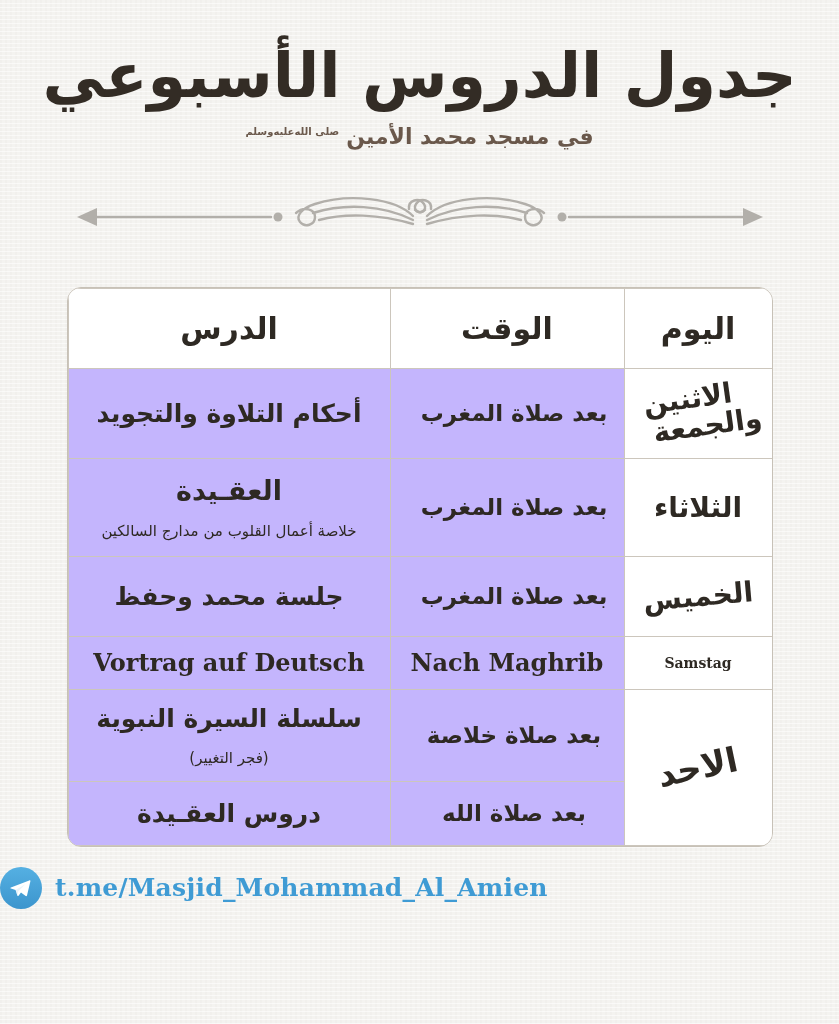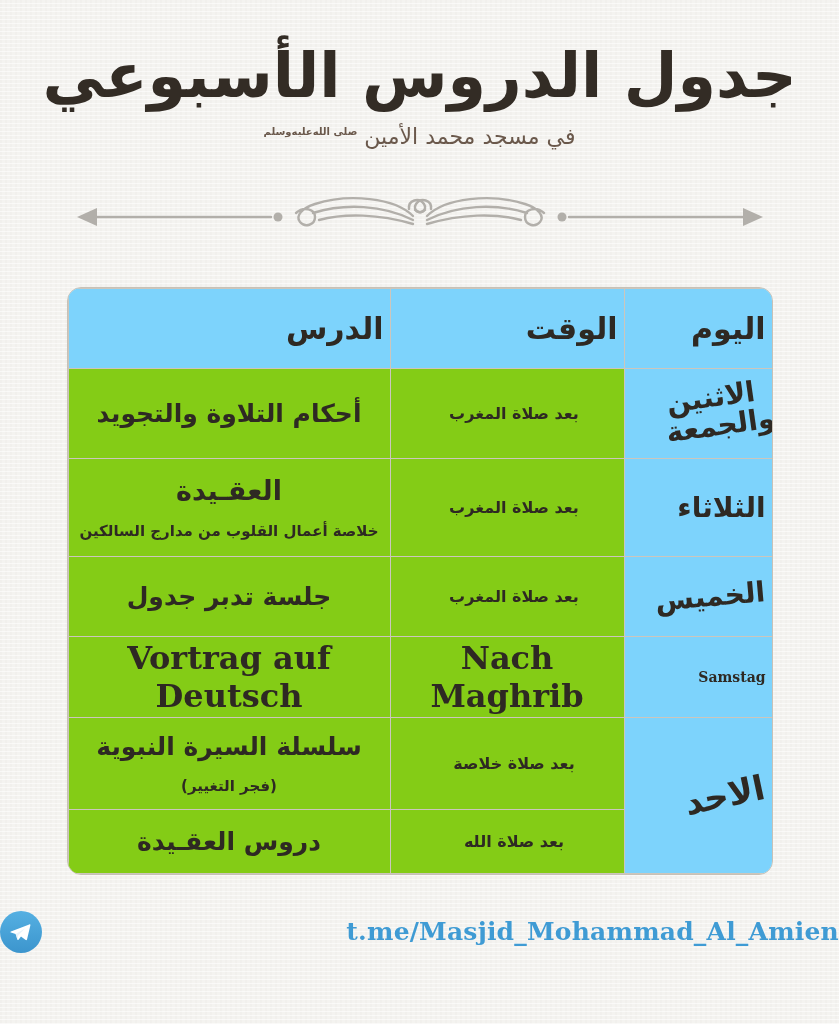--- a/index.html
+++ b/index.html
@@ -25,21 +25,21 @@
     letter-spacing:-1px;
     line-height:1.35;
     direction:rtl;
   }
   .subtitle-row{
     margin-top:6px;
     display:flex; justify-content:center; align-items:center; gap:7px;
     direction:rtl;
     color:#6a584b;
   }
-  .subtitle{ font-size:22px; font-weight:normal; }
+  .subtitle{ font-size:22px; font-weight:bold; }
   .salawat{
     display:flex; flex-direction:row; align-items:center;
     font-size:10px; line-height:1.15; font-weight:bold; color:#6a584b;
     transform:translateY(-4px);
   }
 
   
   .divider{ margin:40px auto 0; width:690px; height:56px; display:block; }
 
   
@@ -53,38 +53,38 @@
   table{
     width:100%; border-collapse:collapse; direction:rtl; table-layout:fixed;
   }
   col.c-day{ width:148px; } col.c-time{ width:234px; } col.c-lesson{ width:322px; }
   td,th{
     border:1px solid #ccc6bc;
     text-align:center; vertical-align:middle;
     color:#2e2923;
     padding:2px 6px;
   }
-  th, td.dark{ background:#7dd3fc;text-align:right; }
-  td.light{ background:#84cc16; }
+  th, td.dark{ background:#ffffff; }
+  td.light{ background:#c4b5fd; }
   th{ font-size:30px; font-weight:bold; height:80px; }
   .day-cell{ font-size:28px; font-weight:bold; }
-  .time-cell{ font-size:16px; font-weight:bold;padding-left:20px; }
+  .time-cell{ font-size:23px; font-weight:bold;padding-left:20px; }
   .lesson-cell{ font-size:25px; font-weight:bold; }
-  .lesson-sub{ font-size:15px; font-weight:bold; margin-top:16px; }
-  .latin{ font-family:"DejaVu Serif", serif; font-size:32px; font-weight:bold; direction:ltr; }
+  .lesson-sub{ font-size:15px; font-weight:normal; margin-top:16px; }
+  .latin{ font-family:"DejaVu Serif", serif; font-size:24px; font-weight:bold; direction:ltr; }
   .rot-m8{ display:inline-block; transform:rotate(-8deg); line-height:1.05; }
   .rot-m8 .l1{ display:block; transform:translateX(-8px); }
   .rot-m8 .l2{ display:block; transform:translateX(8px); }
   .rot-m5{ display:inline-block; transform:rotate(-5deg); }
   .rot-m12{ display:inline-block; transform:rotate(-12deg); font-size:34px; }
 
   
   .footer{
-    margin-top:36px;
-    display:flex; justify-content:space-between; align-items:center; gap:13px;
+    margin-top:20px;
+    display:flex; justify-content:flex-start; align-items:center; gap:13px;
     direction:ltr;
   }
   .tg-circle{
     width:42px; height:42px; border-radius:50%;
     background:linear-gradient(180deg,#55b0e2 0%,#3c95cd 100%);
     display:flex; align-items:center; justify-content:center;
     flex:0 0 auto;
   }
   .tg-circle svg{ width:24px; height:24px; transform:translateX(-1px); }
   .tg-link{
@@ -167,21 +167,21 @@
           <div style="font-size:27px;">العقـيدة</div>
           <div class="lesson-sub">خلاصة أعمال القلوب من مدارج السالكين</div>
         </td>
       </tr>
 
       <tr style="height:80px;">
         <td class="dark day-cell">
           <span class="rot-m5">الخميس</span>
         </td>
         <td class="light time-cell">بعد صلاة المغرب</td>
-        <td class="light lesson-cell">جلسة تدبر جدول</td>
+        <td class="light lesson-cell">جلسة محمد وحفظ</td>
       </tr>
 
       <tr style="height:53px;">
         <td class="dark latin" style="font-size:14px;">Samstag</td>
         <td class="light latin">Nach Maghrib</td>
         <td class="light latin">Vortrag auf Deutsch</td>
       </tr>
 
       <tr style="height:92px;">
         <td class="dark day-cell" rowspan="2">

